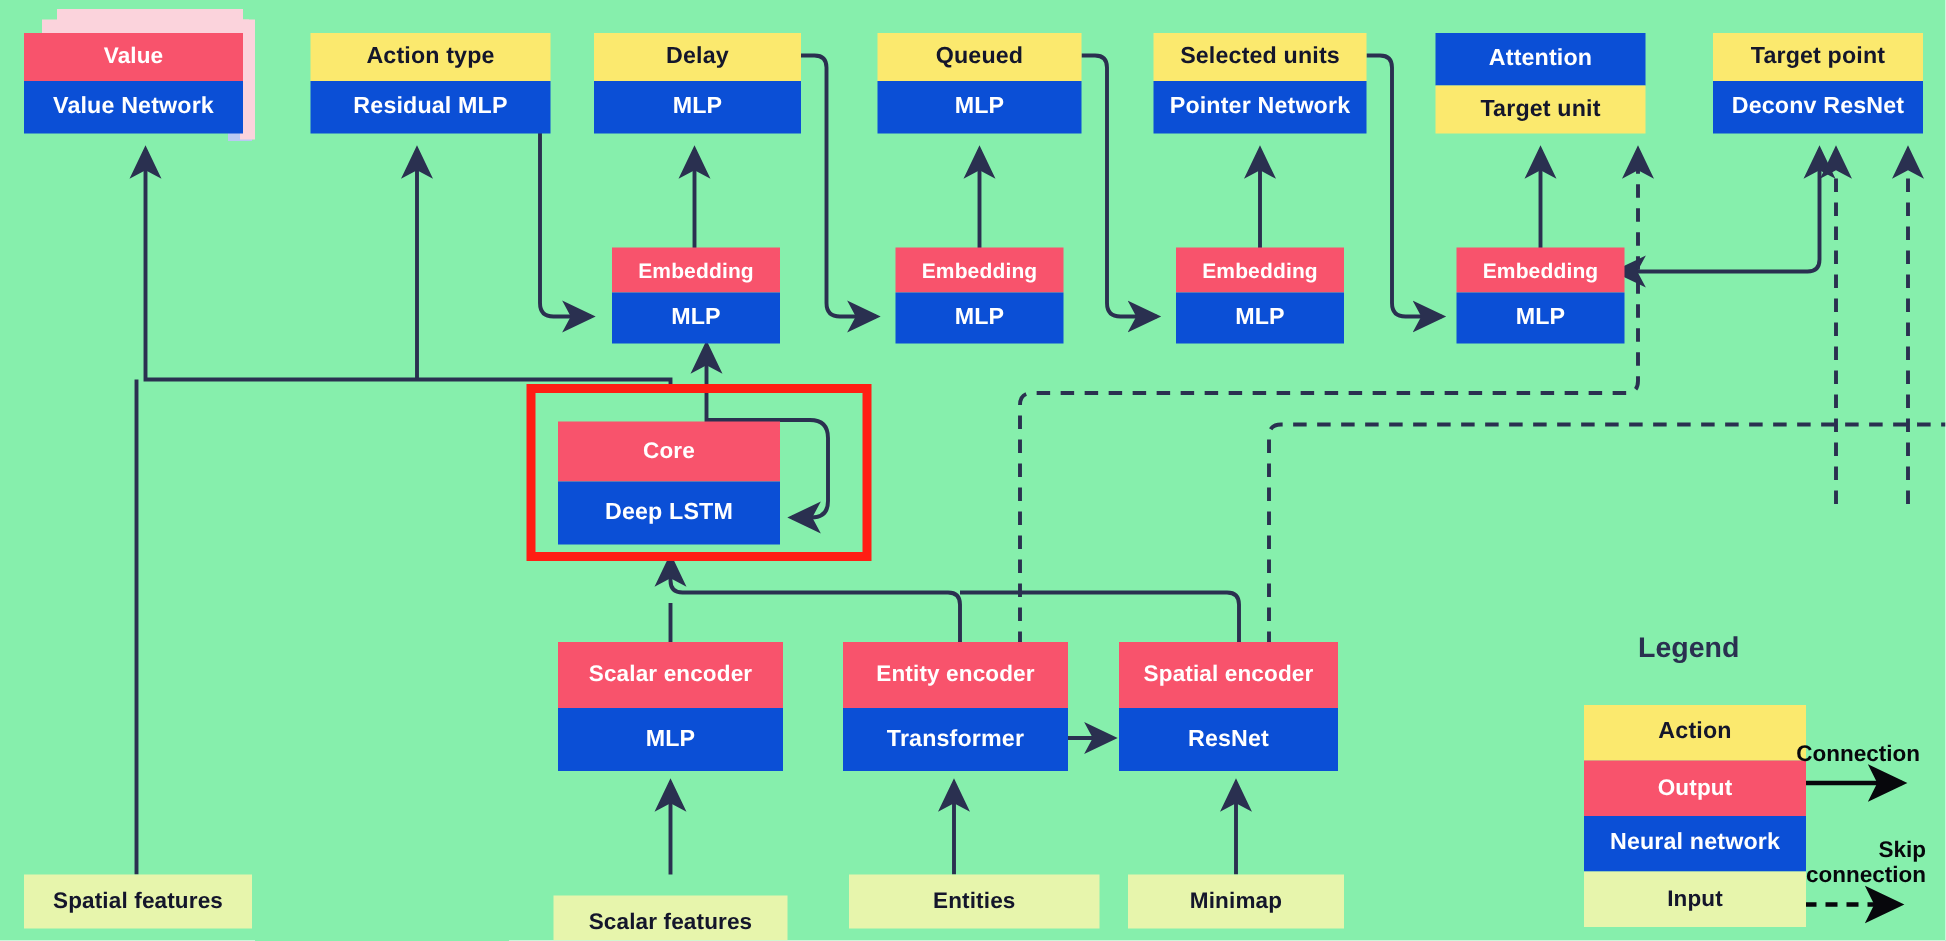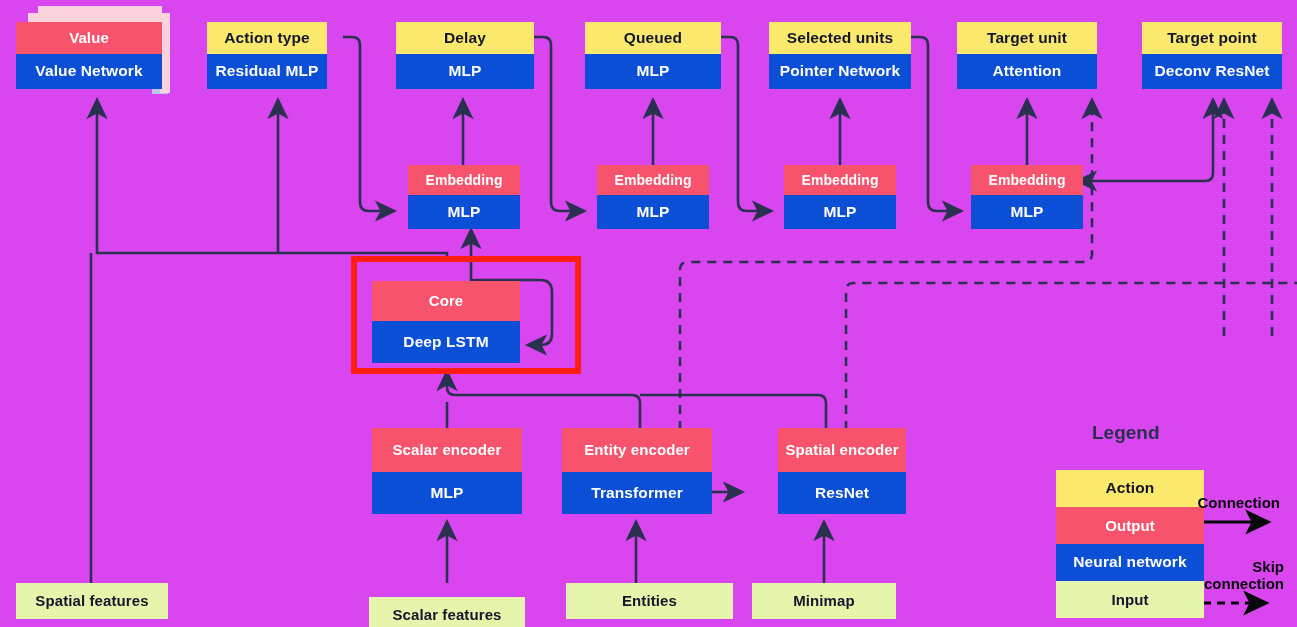--- a/index.html
+++ b/index.html
@@ -1,17 +1,17 @@
 <!DOCTYPE html>
 <html><head>
 <meta charset="utf-8">
 <style>
   html,body{margin:0;padding:0;background:#ffffff;}
   body{font-family:"Liberation Sans",sans-serif;}
-  #stage{position:relative;width:1297px;height:627px;background:#d946ef;overflow:hidden;}
+  #stage{position:relative;width:1297px;height:627px;background:#86efac;overflow:hidden;}
 
   .node{position:absolute;box-sizing:border-box;}
   .cell{box-sizing:border-box;width:100%;display:flex;align-items:center;justify-content:center;
         text-align:center;line-height:1.05;letter-spacing:.1px;}
   .c-action{background:#FBE96E;color:#14162b;font-weight:700;font-size:15.5px;}
   .c-output{background:#F8536C;color:#ffffff;font-weight:700;font-size:15px;}
   .c-nn{background:#0B4FD6;color:#ffffff;font-weight:700;font-size:15.5px;}
   .c-input{background:#E7F5AC;color:#14162b;font-weight:700;font-size:15px;}
 
   .ghost{position:absolute;box-sizing:border-box;}
@@ -99,43 +99,43 @@
   <div class="ghost g-pink" style="left:38px;top:6px;width:124px;height:26px;"></div>
   <div class="ghost g-pink" style="left:28px;top:13px;width:138px;height:36px;"></div>
   <div class="ghost g-blue" style="left:152px;top:48px;width:16px;height:46px;"></div>
   <div class="ghost g-pink" style="left:160px;top:13px;width:10px;height:80px;"></div>
 
   <div class="node" style="left:16px;top:22px;width:146px;">
     <div class="cell c-output" style="height:32px;">Value</div>
     <div class="cell c-nn" style="height:35px;">Value Network</div>
   </div>
 
-  <div class="node" style="left:207px;top:22px;width:120px;border-radius:15px;">
+  <div class="node" style="left:207px;top:22px;width:160px;border-radius:15px;">
     <div class="cell c-action" style="height:32px;">Action type</div>
     <div class="cell c-nn" style="height:35px;">Residual MLP</div>
   </div>
 
   <div class="node" style="left:396px;top:22px;width:138px;">
     <div class="cell c-action" style="height:32px;">Delay</div>
     <div class="cell c-nn" style="height:35px;">MLP</div>
   </div>
 
   <div class="node" style="left:585px;top:22px;width:136px;">
     <div class="cell c-action" style="height:32px;">Queued</div>
     <div class="cell c-nn" style="height:35px;">MLP</div>
   </div>
 
   <div class="node" style="left:769px;top:22px;width:142px;">
     <div class="cell c-action" style="height:32px;">Selected units</div>
     <div class="cell c-nn" style="height:35px;">Pointer Network</div>
   </div>
 
   <div class="node" style="left:957px;top:22px;width:140px;">
+    <div class="cell c-nn" style="height:35px;">Attention</div>
     <div class="cell c-action" style="height:32px;">Target unit</div>
-    <div class="cell c-nn" style="height:35px;">Attention</div>
   </div>
 
   <div class="node" style="left:1142px;top:22px;width:140px;">
     <div class="cell c-action" style="height:32px;">Target point</div>
     <div class="cell c-nn" style="height:35px;">Deconv ResNet</div>
   </div>
 
   <div class="node" style="left:408px;top:165px;width:112px;">
     <div class="cell c-output" style="height:30px;font-size:14px;">Embedding</div>
     <div class="cell c-nn" style="height:34px;">MLP</div>
@@ -165,21 +165,21 @@
   <div class="node" style="left:372px;top:428px;width:150px;">
     <div class="cell c-output" style="height:44px;">Scalar encoder</div>
     <div class="cell c-nn" style="height:42px;">MLP</div>
   </div>
 
   <div class="node" style="left:562px;top:428px;width:150px;">
     <div class="cell c-output" style="height:44px;">Entity encoder</div>
     <div class="cell c-nn" style="height:42px;">Transformer</div>
   </div>
 
-  <div class="node" style="left:778px;top:428px;width:128px;">
+  <div class="node" style="left:746px;top:428px;width:146px;">
     <div class="cell c-output" style="height:44px;">Spatial encoder</div>
     <div class="cell c-nn" style="height:42px;">ResNet</div>
   </div>
 
   <div class="node cell c-input" style="left:16px;top:583px;width:152px;height:36px;">Spatial features</div>
   <div class="node cell c-input" style="left:369px;top:597px;width:156px;height:36px;">Scalar features</div>
   <div class="node cell c-input" style="left:566px;top:583px;width:167px;height:36px;">Entities</div>
   <div class="node cell c-input" style="left:752px;top:583px;width:144px;height:36px;">Minimap</div>
 
   <div id="legend-title" style="left:1092px;top:422px;">Legend</div>

